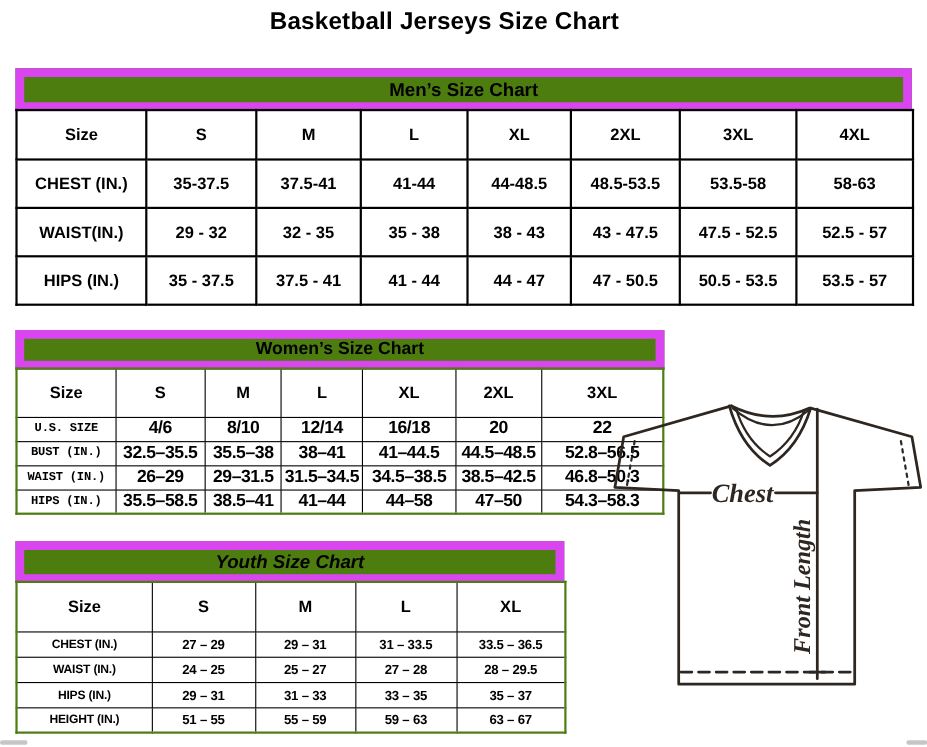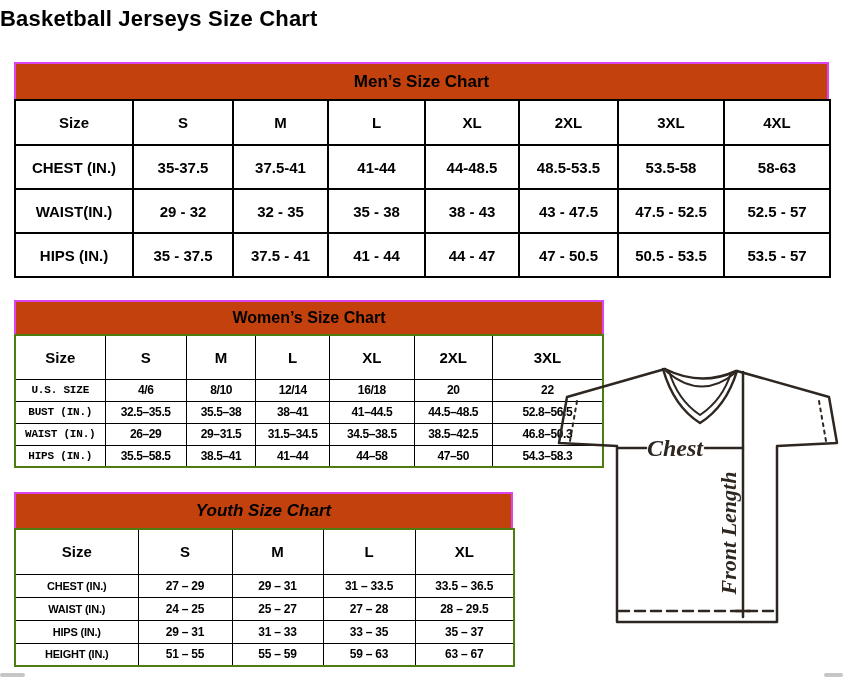--- a/index.html
+++ b/index.html
@@ -7,28 +7,29 @@
   body {
     position: relative;
     background: #ffffff;
     overflow: hidden;
     font-family: "Liberation Sans", sans-serif;
     color: #000;
   }
   .page-title {
     position: absolute;
     top: 6px; left: 0; width: 808px;
+    text-align: center;
     font-size: 22px;
     font-weight: bold;
     letter-spacing: 0.2px;
   }
   .size-chart { position: absolute; }
   .table-title {
-    border: 2px solid #d946ef;
-    background: #c2410c;
+    border: 8px solid #d946ef;
+    background: #4d7c0f;
     font-weight: bold;
     text-align: center;
     display: flex; align-items: center; justify-content: center;
   }
   table {
     border-collapse: collapse;
     table-layout: fixed;
     width: 100%;
     margin-top: -2px;
     border: 2px solid #4d7c0f;
@@ -45,21 +46,21 @@
   #mens th, #mens td { border-width: 2px; font-size: 15px; }
   #mens thead tr { height: 45px; }
   #mens tbody tr { height: 44px; }
   
   #womens { left: 14px; top: 300px; width: 590px; }
   #womens .table-title { height: 36px; font-size: 16px; }
   #womens thead tr { height: 44px; }
   #womens thead th { font-size: 15px; }
   #womens tbody tr { height: 22px; }
   #womens tbody th { font-size: 11px; letter-spacing: -0.2px; font-family: Liberation Mono, monospace; }
-  #womens tbody td { font-size: 12px; letter-spacing: -0.4px; }
+  #womens tbody td { font-size: 16px; letter-spacing: -0.4px; }
   
   #youth { left: 14px; top: 492px; width: 499px; }
   #youth .table-title { height: 38px; font-size: 17px; font-style: italic; }
   #youth thead tr { height: 45px; }
   #youth thead th { font-size: 15px; }
   #youth tbody tr { height: 23px; }
   #youth tbody th { font-size: 11px; letter-spacing: -0.2px; }
   #youth tbody td { font-size: 12px; letter-spacing: -0.2px; }
   
   #jersey-diagram { position: absolute; left: 553px; top: 355px; width: 290px; height: 320px; }

